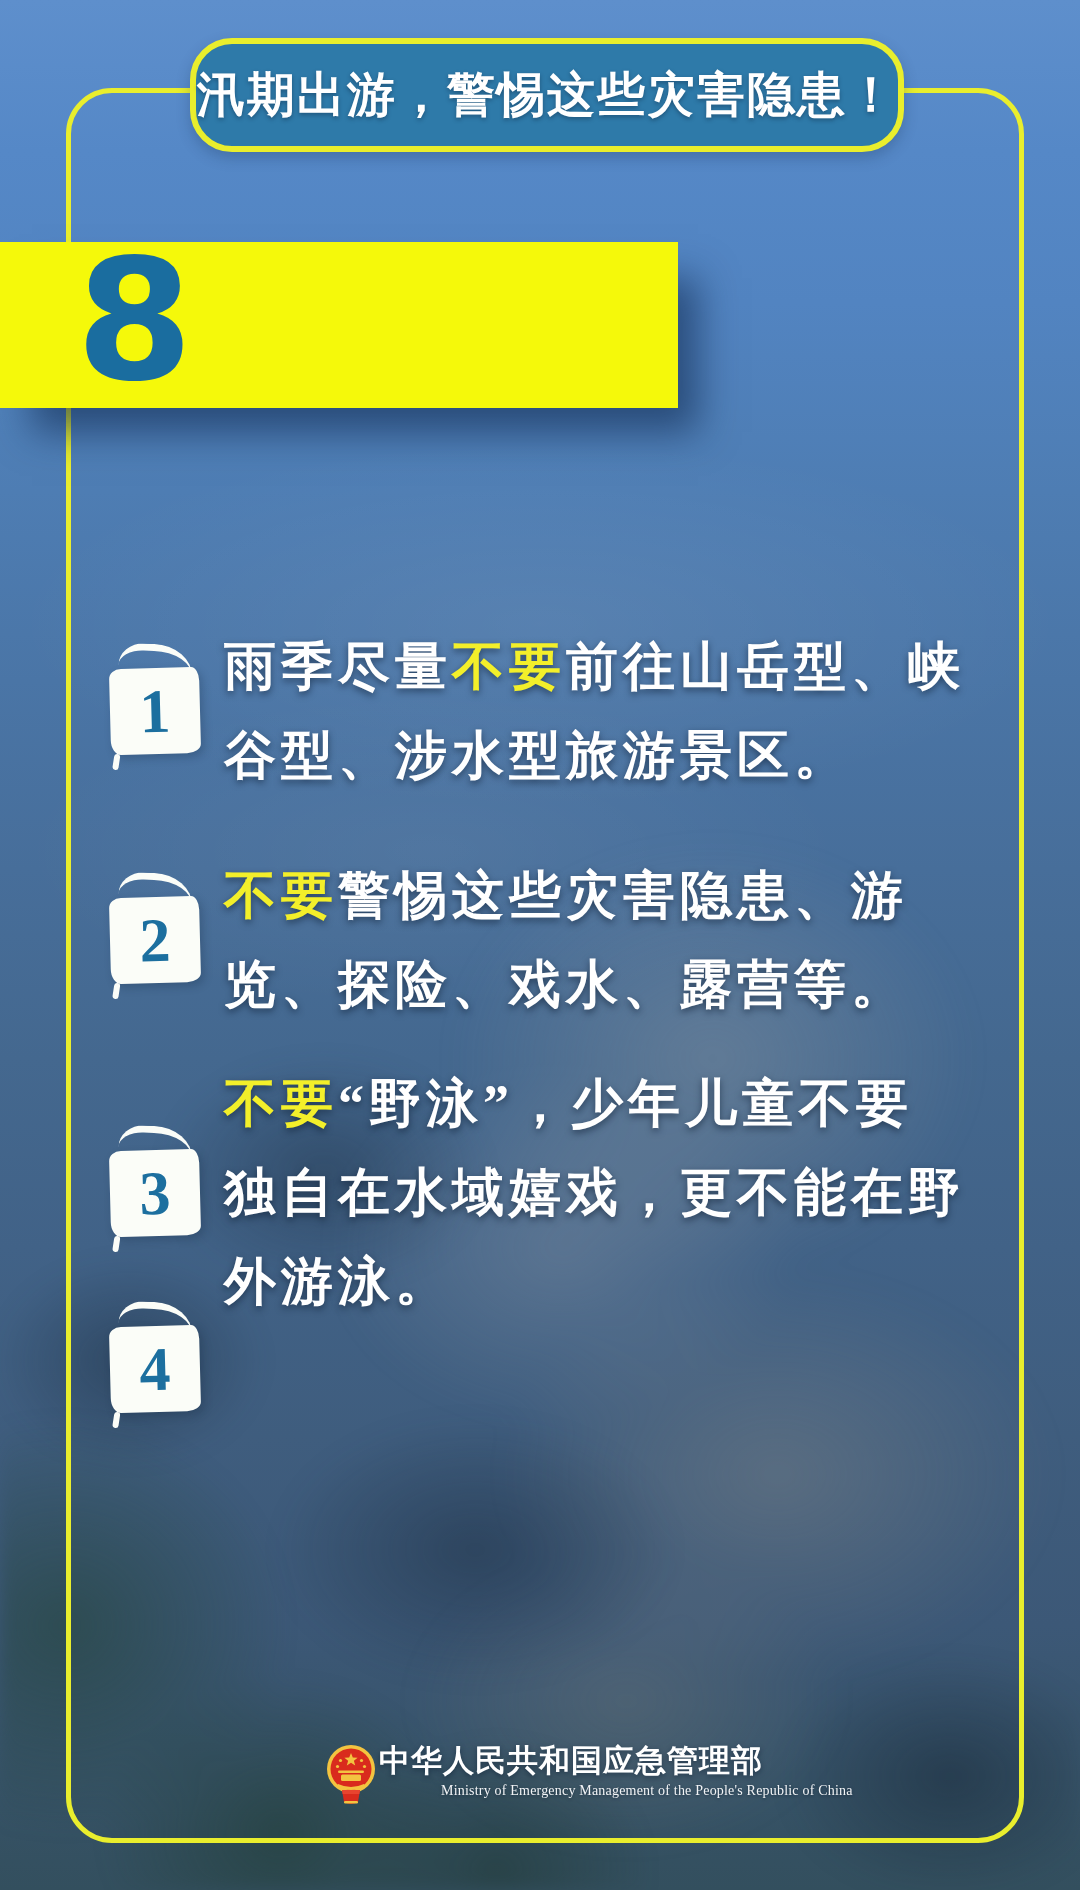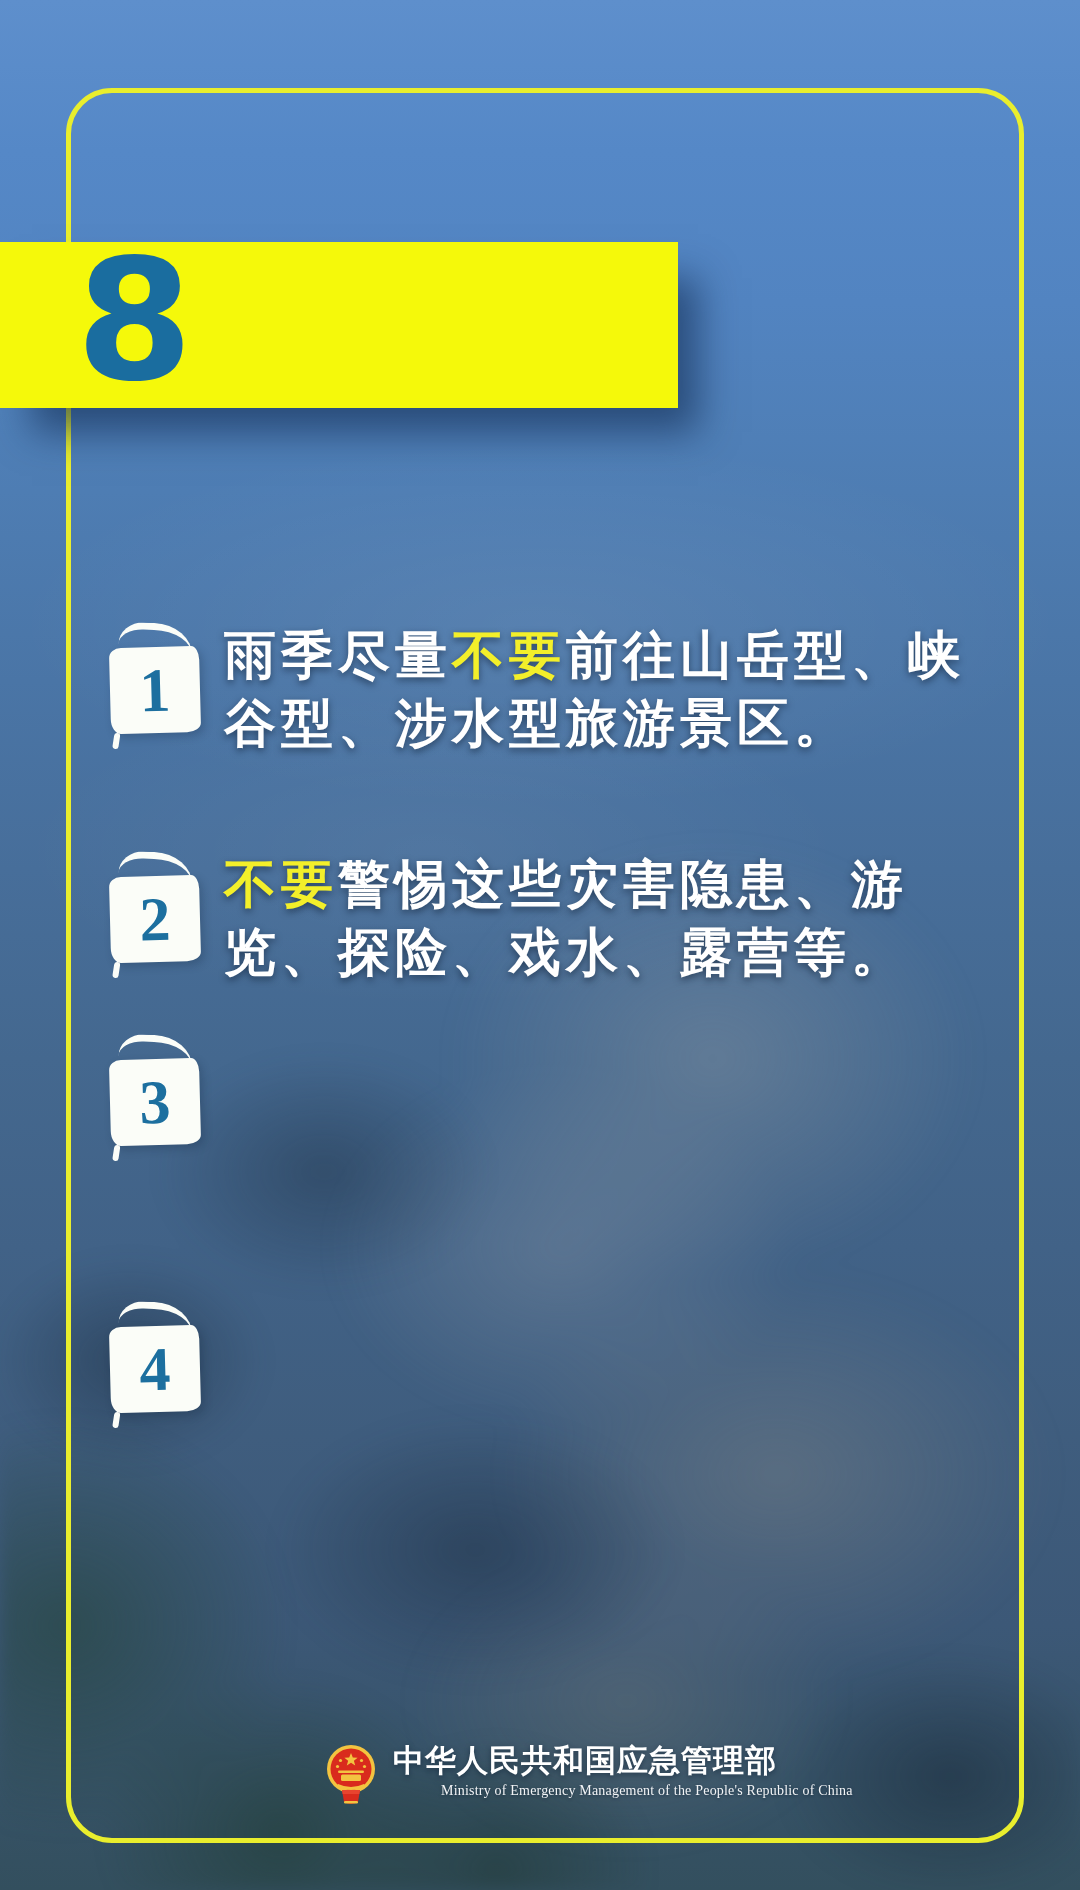--- a/index.html
+++ b/index.html
@@ -63,64 +63,70 @@
     font-family:"Liberation Serif",serif;font-weight:700;font-size:62px;
     transform:rotate(-1.5deg);position:relative;
     border-radius:12px 8px 14px 10px / 10px 14px 9px 15px;
     box-shadow:3px 4px 8px rgba(15,35,60,.25);}
   .badge::before{content:"";position:absolute;top:-24px;left:10px;width:74px;
     height:24px;border-top:7px solid #fbfdf8;
     border-radius:60% 95% 0 0 / 130% 180% 0 0;transform:rotate(4deg);}
   .badge::after{content:"";position:absolute;bottom:-15px;left:2px;width:6px;
     height:16px;background:#fbfdf8;border-radius:3px;transform:rotate(10deg);}
   .item p{margin:0;font-family:"Liberation Serif",serif;font-weight:700;
-    font-size:52px;line-height:68px;letter-spacing:5px;color:#ffffff;
+    font-size:52px;line-height:89px;letter-spacing:5px;color:#ffffff;
     white-space:pre-line;text-shadow:0 3px 7px rgba(9,23,43,.55);}
   .item .em{color:#f3ef2a;}
 
   .footer-emblem{position:absolute;left:324px;top:1744px;width:54px;
     height:62px;z-index:2;}
-  .footer-cn{position:absolute;left:393px;top:1740px;z-index:2;
+  .footer-cn{position:absolute;left:379px;top:1740px;z-index:2;
     font-family:"Liberation Sans",sans-serif;font-weight:700;font-size:31px;
     letter-spacing:1px;color:#ffffff;text-shadow:0 2px 5px rgba(10,25,45,.5);}
   .footer-en{position:absolute;left:393px;top:1783px;z-index:2;
     font-family:"Liberation Serif",serif;font-weight:400;font-size:14px;
     letter-spacing:.2px;color:#f2f4f6;text-shadow:0 1px 3px rgba(10,25,45,.5);margin-left:48px;}
 </style>
 </head>
 <body>
 
 <div class="poster">
 
   <div class="tex tex-mist"></div>
   <div class="tex tex-water"></div>
   <div class="tex tex-rocks"></div>
   <div class="tex tex-foliage"></div>
 
   <div class="frame"></div>
 
+  <div class="banner">
+    <span>汛期出游，警惕这些灾害隐患！</span>
+  </div>
 
   <div class="headline">
     <span class="num">8</span>
   </div>
 
   <div class="item item-1">
     <div class="badge">1</div>
     <p><span>雨季尽量</span><span class="em">不要</span><span>前往山岳型、峡
 谷型、涉水型旅游景区。</span></p>
   </div>
 
   <div class="item item-2">
     <div class="badge">2</div>
     <p><span></span><span class="em">不要</span><span>警惕这些灾害隐患、游
 览、探险、戏水、露营等。</span></p>
   </div>
 
   <div class="item item-3">
     <div class="badge">3</div>
+    <p><span></span><span class="em">不要</span><span>“野泳”，少年儿童不要
+独自在水域嬉戏，更不能在野
+外游泳。</span></p>
   </div>
 
   <div class="item item-4">
     <div class="badge">4</div>
   </div>
 
   <svg class="footer-emblem" viewBox="0 0 54 62" xmlns="http://www.w3.org/2000/svg">
     <circle cx="27" cy="25" r="24" fill="#f3c440"></circle>
     <circle cx="27" cy="25" r="20.5" fill="#d92b1d"></circle>
     <polygon fill="#f3c440" points="27,9 28.8,13.6 33.6,13.8 29.9,16.8 31.2,21.4 27,18.7 22.8,21.4 24.1,16.8 20.4,13.8 25.2,13.6"></polygon>

